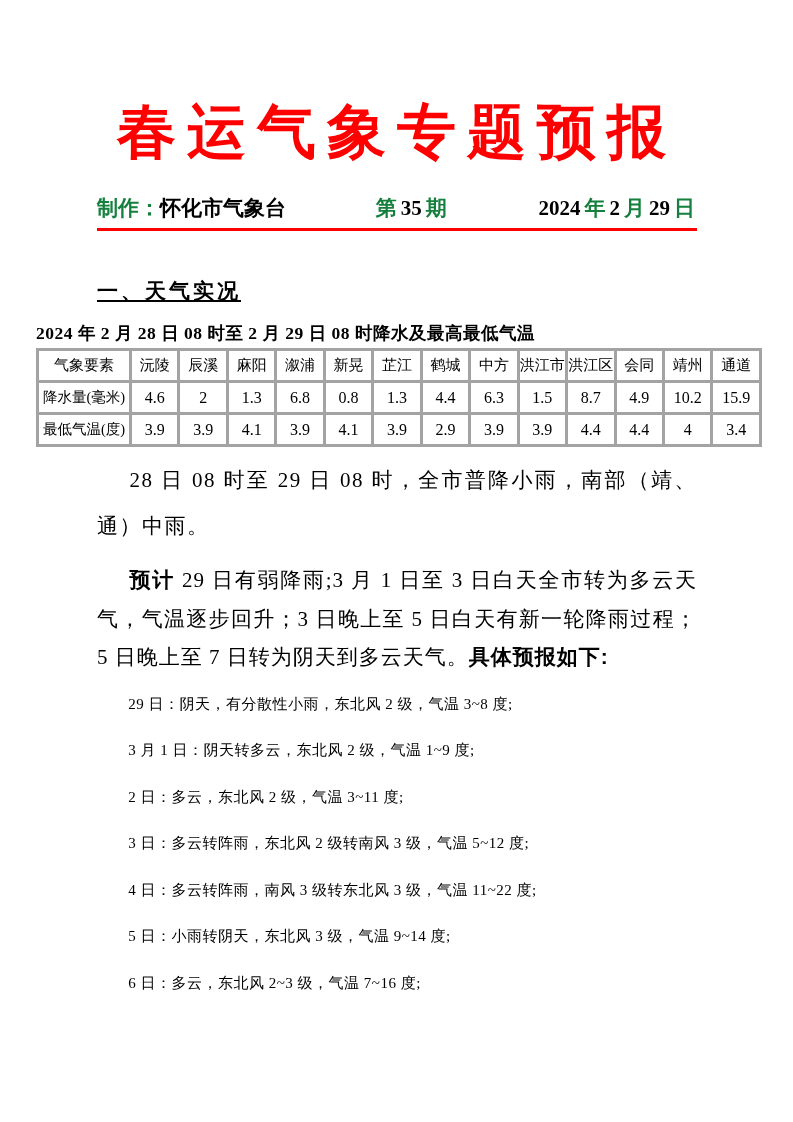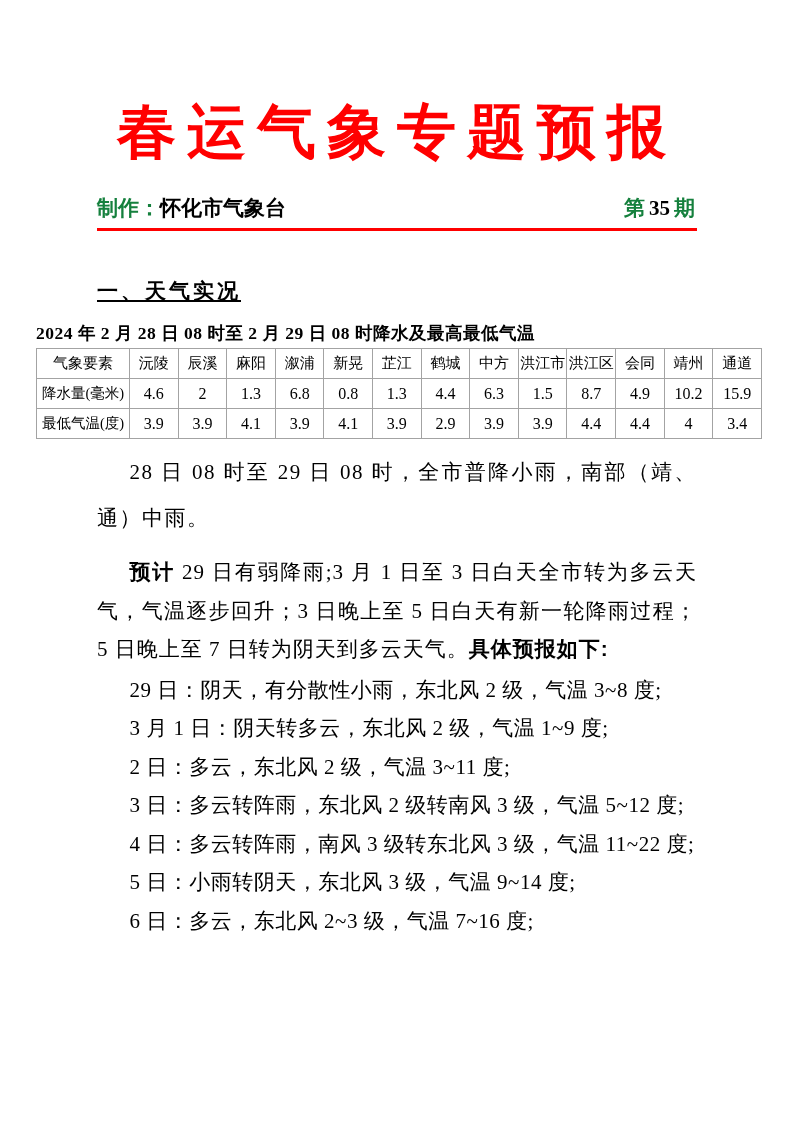--- a/index.html
+++ b/index.html
@@ -72,21 +72,21 @@
     letter-spacing: 0.5px;
     white-space: nowrap;
   }
   table.weather {
     width: 100%;
     border-collapse: collapse;
     table-layout: fixed;
     margin-top: 3px;
   }
   table.weather th, table.weather td {
-    border: 1px solid #a3a3a3;
+    border: 3px solid #a3a3a3;
     text-align: center;
     vertical-align: middle;
     padding: 0;
     font-weight: normal;
     height: 29px;
     font-size: 16px;
     overflow: hidden;
   }
   table.weather th { font-size: 15px; }
   table.weather td.rowlabel { font-size: 14.5px; letter-spacing: 0; }
@@ -104,41 +104,44 @@
     line-height: 38.5px;
     letter-spacing: 1px;
   }
   .intro-para b {
     font-family: "Liberation Sans", "DejaVu Sans", sans-serif;
     font-weight: bold;
     letter-spacing: 1px;
   }
   .forecast-list { margin-top: 2px; }
   .forecast-line {
-    margin: 0;
-    font-size: 21px;
+    margin: 8px;
+    font-size: 15px;
     line-height: 38.5px;
     letter-spacing: 0.5px;
     text-indent: 1.55em;
     white-space: nowrap;
   }
 </style>
 </head>
 <body>
 
 <div class="page">
 
   <h1 class="doc-title">春运气象专题预报</h1>
 
   <div class="meta-row">
     <div class="meta-producer">
       <span class="red">制作：</span><span>怀化市气象台</span>
     </div>
     <div class="meta-issue">
       <span class="red">第</span><span>35</span><span class="red">期</span>
+    </div>
+    <div class="meta-date">
+      <span>2024</span><span class="red">年</span><span>2</span><span class="red">月</span><span>29</span><span class="red">日</span>
     </div>
   </div>
 
   <div class="red-rule"></div>
 
   <h2 class="sec-heading">一、天气实况</h2>
 
   <div class="table-block">
     <div class="table-title">2024 年 2 月 28 日 08 时至 2 月 29 日 08 时降水及最高最低气温</div>
     <table class="weather">

